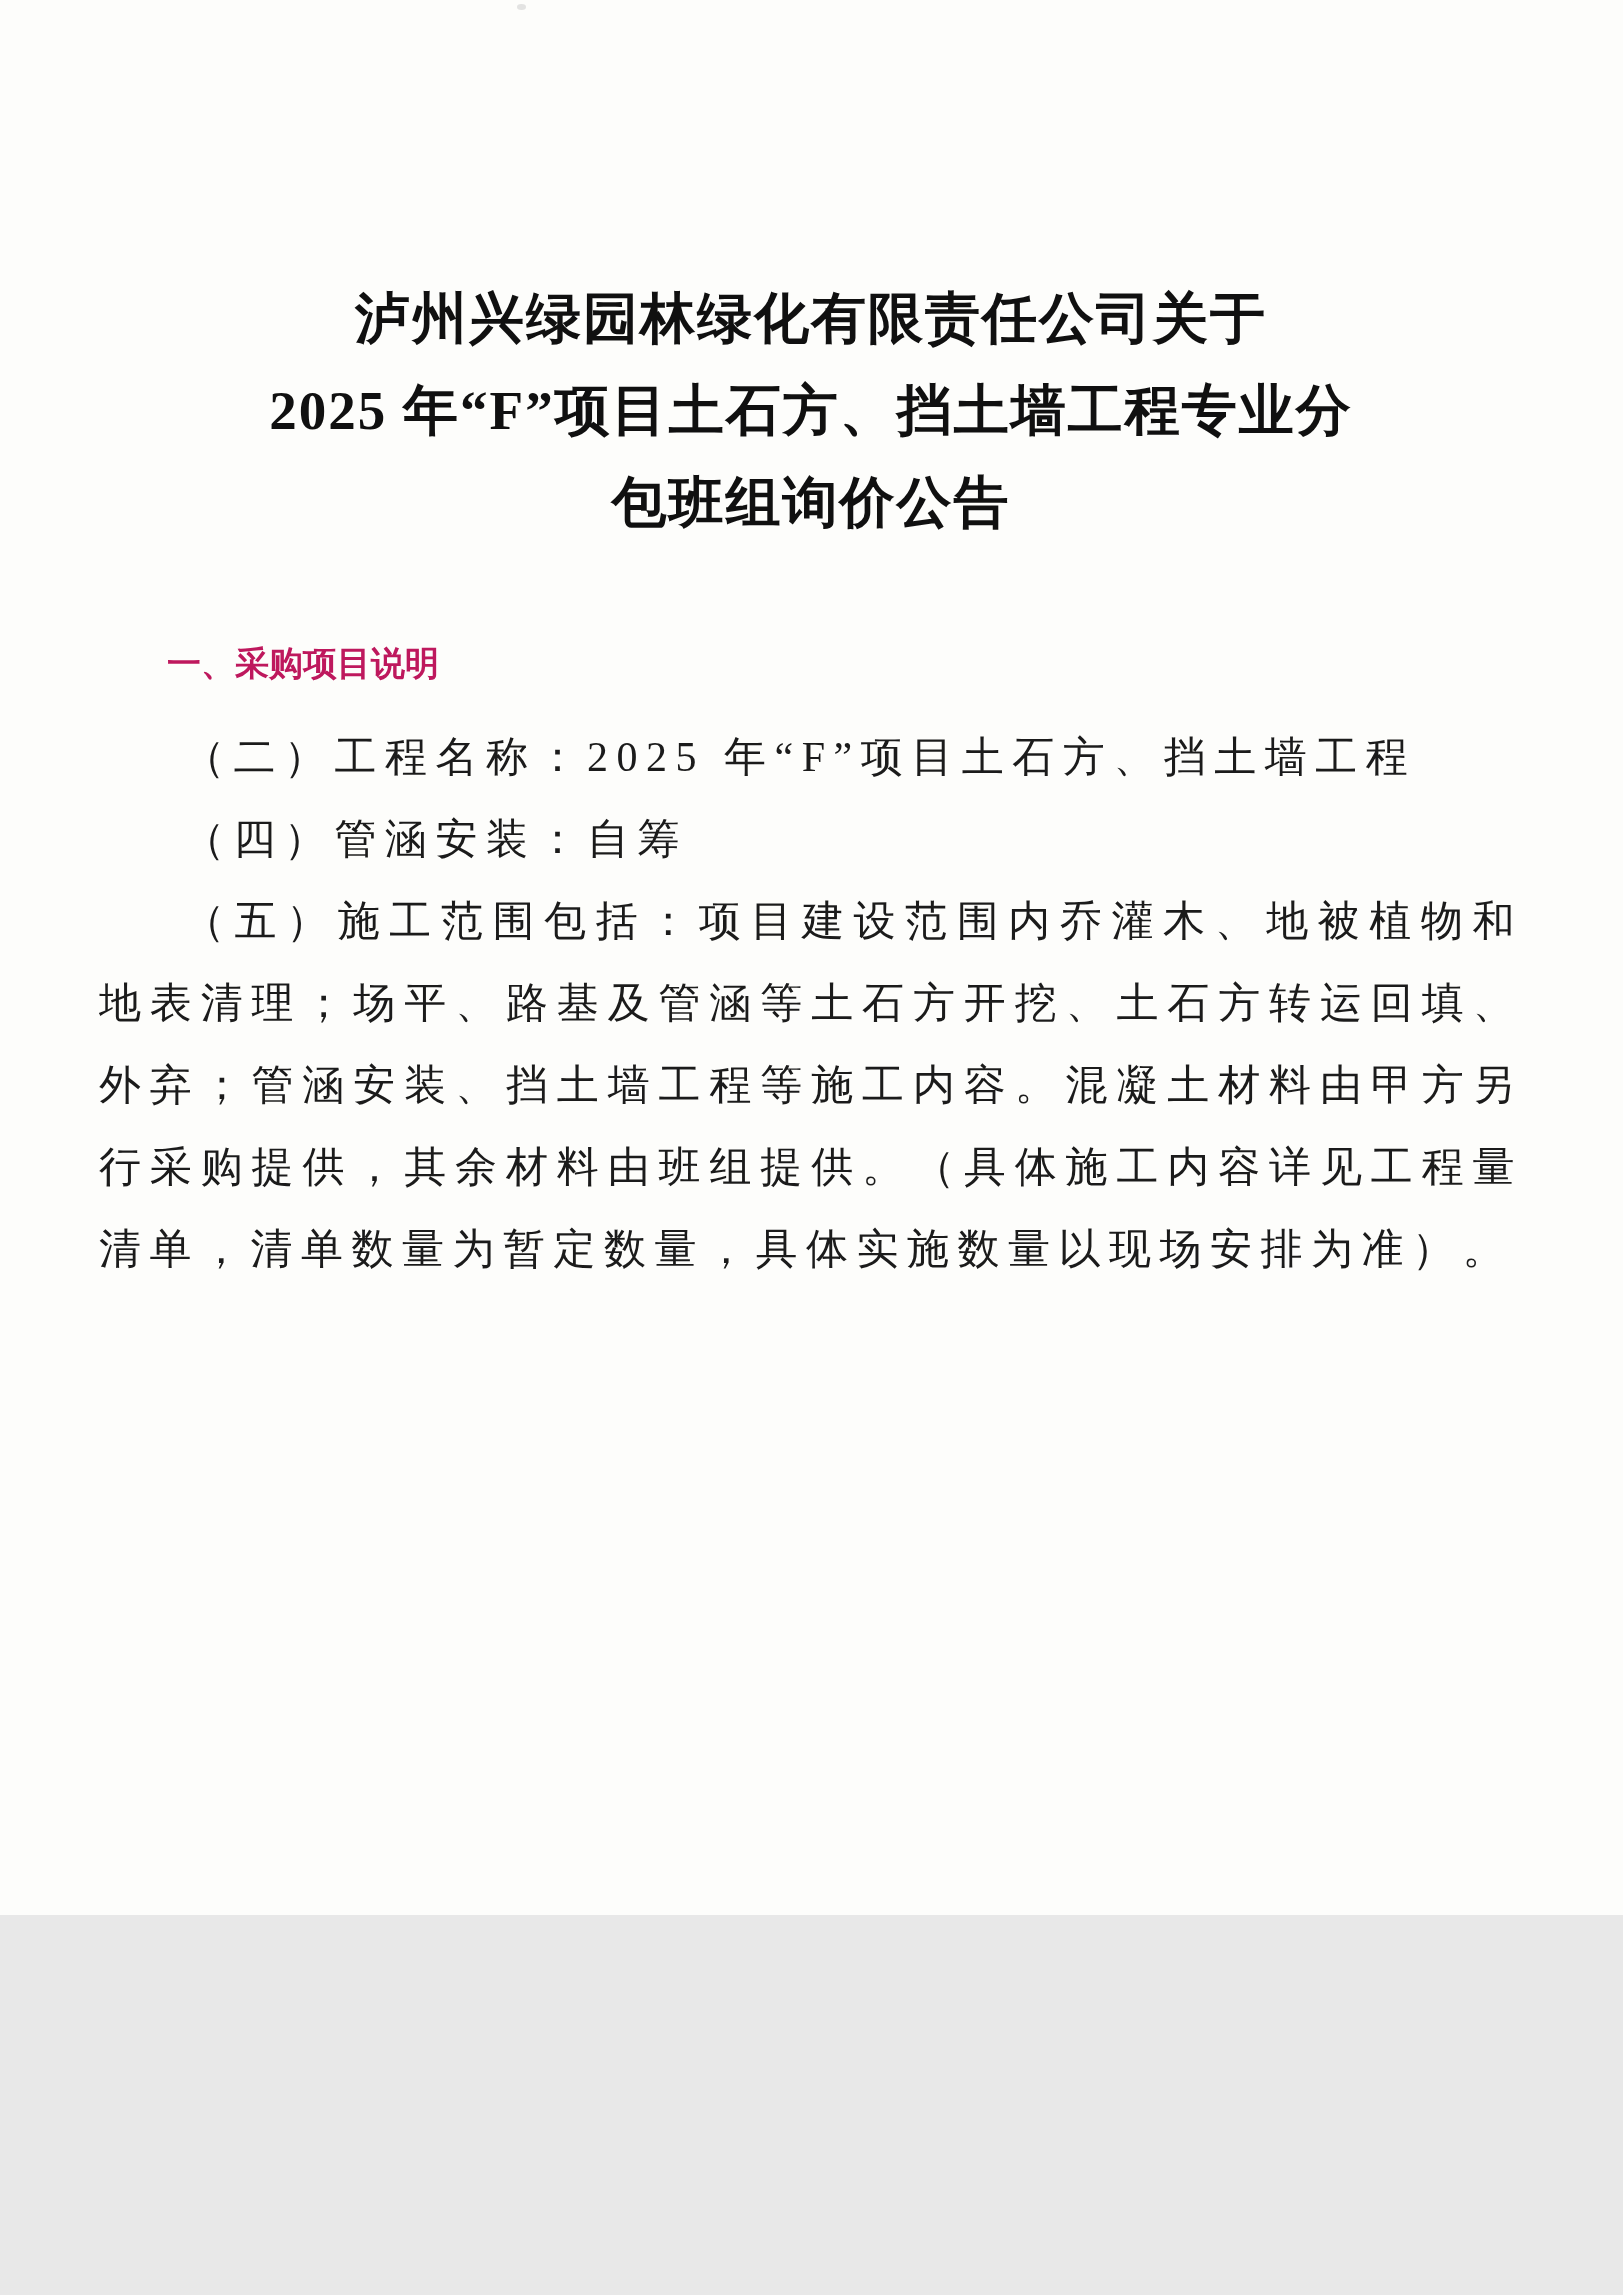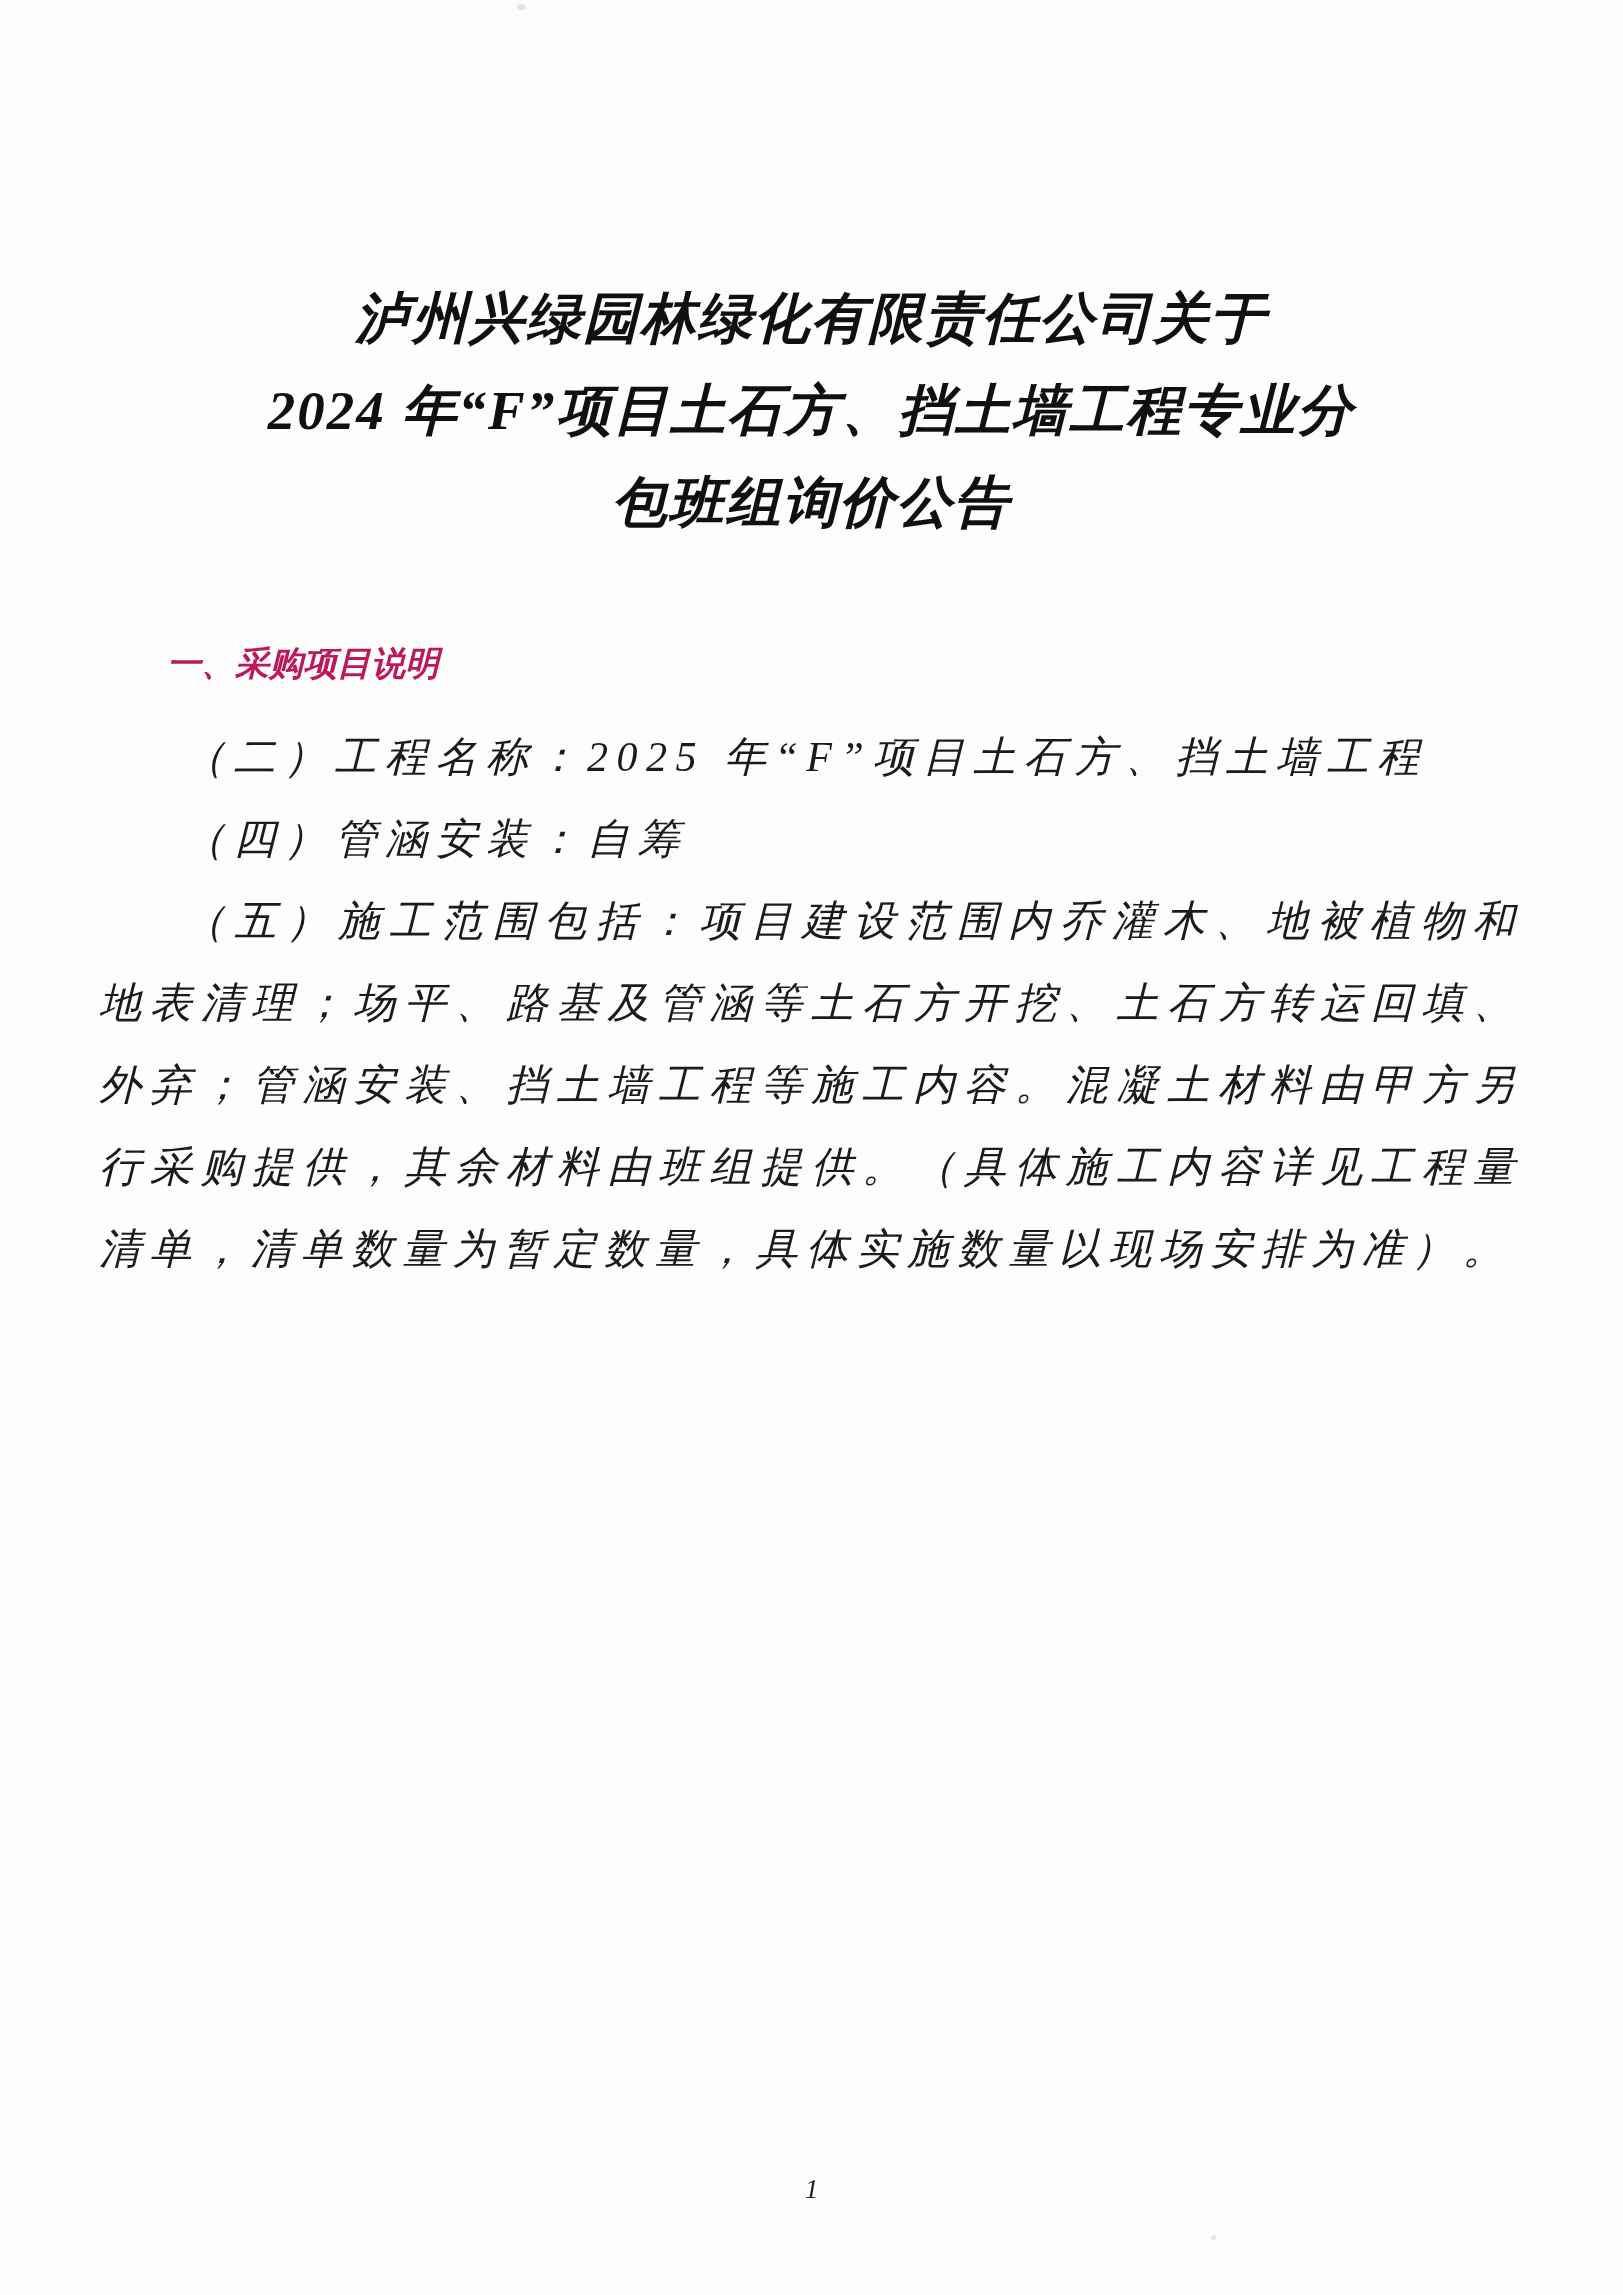--- a/index.html
+++ b/index.html
@@ -3,27 +3,26 @@
 <meta charset="utf-8">
 <style>
   html, body {
     margin: 0;
     padding: 0;
     background: #e8e8e8;
   }
   .sheet {
     position: relative;
     width: 1623px;
-    height: 2295px;
+    height: 1915px;
     background: #fefefdff;
     background: #fdfdfb;
     overflow: hidden;
     font-family: "Liberation Serif", serif;
     color: #161616;
-    font-style: italic;
   }
   .content {
     position: absolute;
     left: 99px;
     top: 273px;
     width: 1424px;
   }
   .doc-title {
     font-size: 55px;
     font-weight: bold;
@@ -89,21 +88,21 @@
 <body>
 
 <div class="sheet">
 
   <span class="speck-top"></span>
 
   <div class="content">
 
     <div class="doc-title">
       <div>泸州兴绿园林绿化有限责任公司关于</div>
-      <div>2024 年“F”项目土石方、挡土墙工程专业分</div>
+      <div>2025 年“F”项目土石方、挡土墙工程专业分</div>
       <div>包班组询价公告</div>
     </div>
 
     <div class="section-heading">一、采购项目说明</div>
 
     <div class="body-text">
       <p class="para">（二）工程名称：2025 年“F”项目土石方、挡土墙工程</p>
       <p class="para">（四）管涵安装：自筹</p>
       <p class="para">（五）施工范围包括：项目建设范围内乔灌木、地被植物和地表清理；场平、路基及管涵等土石方开挖、土石方转运回填、外弃；管涵安装、挡土墙工程等施工内容。混凝土材料由甲方另行采购提供，其余材料由班组提供。（具体施工内容详见工程量清单，清单数量为暂定数量，具体实施数量以现场安排为准）。</p>
     </div>

